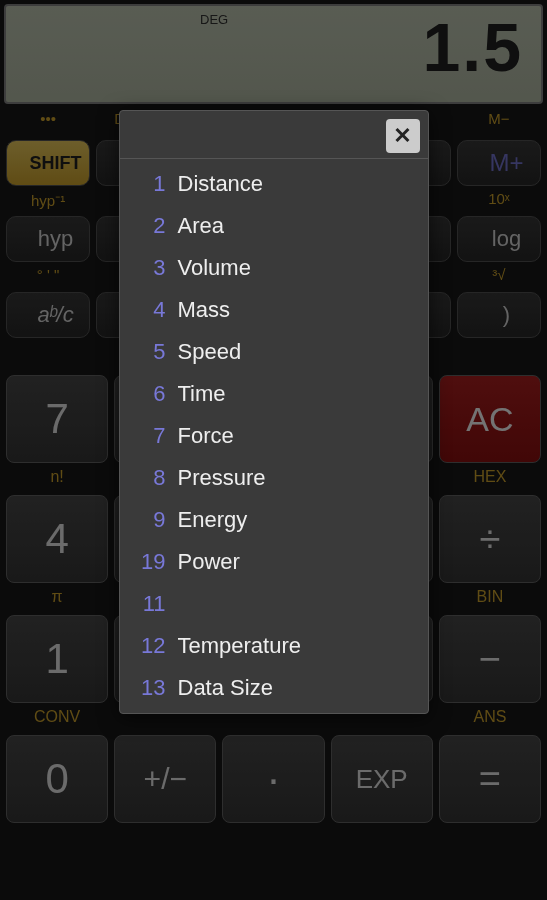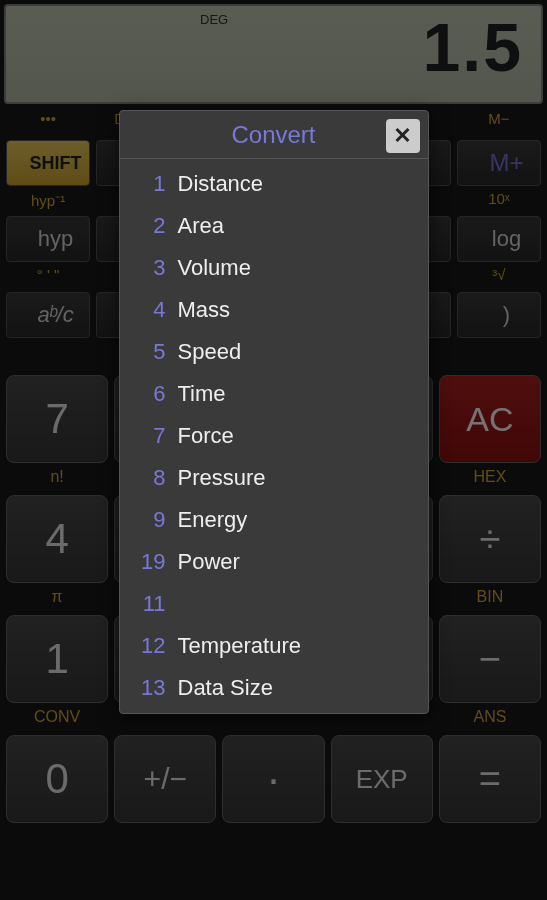--- a/index.html
+++ b/index.html
@@ -48,21 +48,21 @@
     font-size: 15px;
     color: #d4a82e;
     text-align: center;
     height: 22px;
   }
   .btn {
     flex: 1;
     height: 46px;
     background: linear-gradient(#3a3a3a, #2a2a2a);
     border: 1px solid #555;
-    border-radius: 4px;
+    border-radius: 10px;
     color: #ddd;
     font-size: 22px;
     display: flex;
     align-items: center;
     justify-content: center;
     padding-left: 15px;
   }
   .btn-shift {
     background: linear-gradient(#f0d060, #d4a82e);
     color: #222;
@@ -269,21 +269,20 @@
   <div class="big-btn">0</div>
   <div class="big-btn" style="font-size:30px">+/−</div>
   <div class="big-btn">·</div>
   <div class="big-btn" style="font-size:26px">EXP</div>
   <div class="big-btn op-btn">=</div>
 </div>
 
 <div class="modal-overlay">
   <div class="modal">
     <div class="modal-header">
-      <div class="modal-title">Convert</div>
       <div class="close-btn">
         <span>✕</span>
       </div>
     </div>
     <div class="modal-list" id="modal-list">
         <div class="modal-item">
           <span class="modal-item-num">1</span>
           <span class="modal-item-label">Distance</span>
         </div>
         <div class="modal-item">

